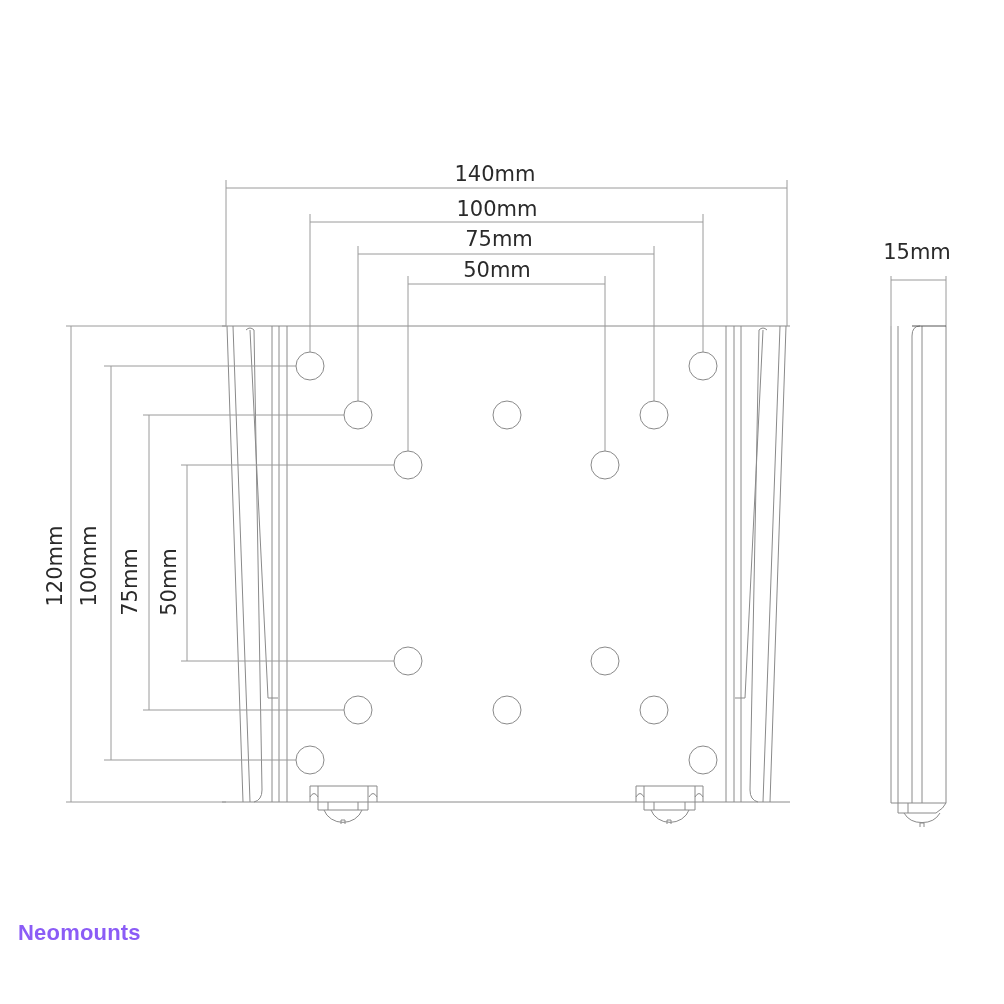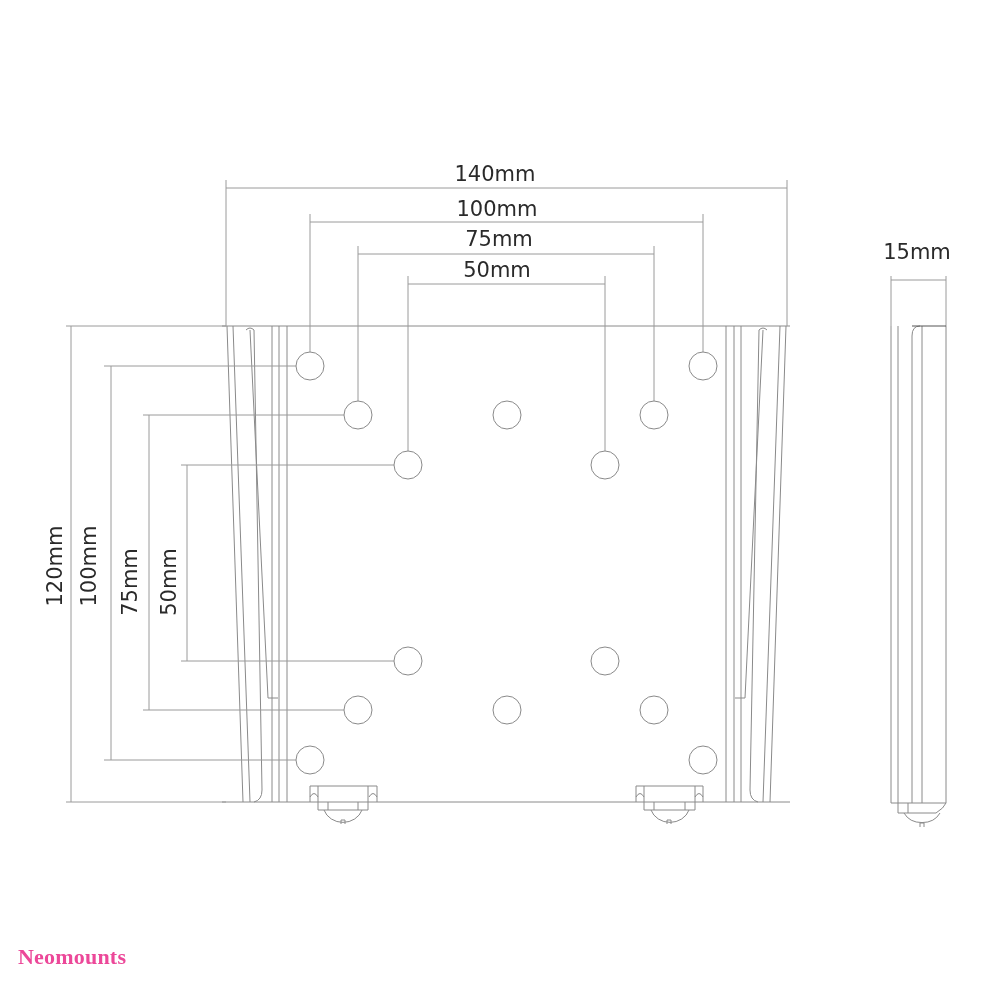--- a/index.html
+++ b/index.html
@@ -2,21 +2,21 @@
 <html><head>
   <meta charset="utf-8">
   <style>
     html, body { margin: 0; padding: 0; background: #ffffff; }
     body { width: 1004px; height: 1004px; position: relative; overflow: hidden; font-family: "DejaVu Sans", sans-serif; }
     #drawing { position: absolute; left: 0; top: 0; width: 1004px; height: 1004px; }
     .ln { stroke: #8a8a8a; stroke-width: 1; fill: none; }
     .dim { stroke: #9a9a9a; stroke-width: 1; fill: none; }
     .hole { stroke: #8a8a8a; stroke-width: 1; fill: #ffffff; }
     .lbl { font-family: "DejaVu Sans", sans-serif; font-size: 21px; fill: #2a2a2a; }
-    .logo { position: absolute; left: 18px; top: 944px; font-family: Liberation Serif, serif; font-weight: bold; font-size: 22px; color: #ec4899; letter-spacing: 0.2px; }
+    .logo { position: absolute; left: 18px; top: 920px; font-family: Liberation Sans, sans-serif; font-weight: bold; font-size: 22px; color: #8b5cf6; letter-spacing: 0.2px; }
   </style>
 </head>
 <body>
 
 <svg id="drawing" viewBox="0 0 1004 1004" xmlns="http://www.w3.org/2000/svg">
 
   <g>
 
     <line class="ln" x1="222" y1="326" x2="790" y2="326"></line>
     <line class="ln" x1="222" y1="802" x2="790" y2="802"></line>

